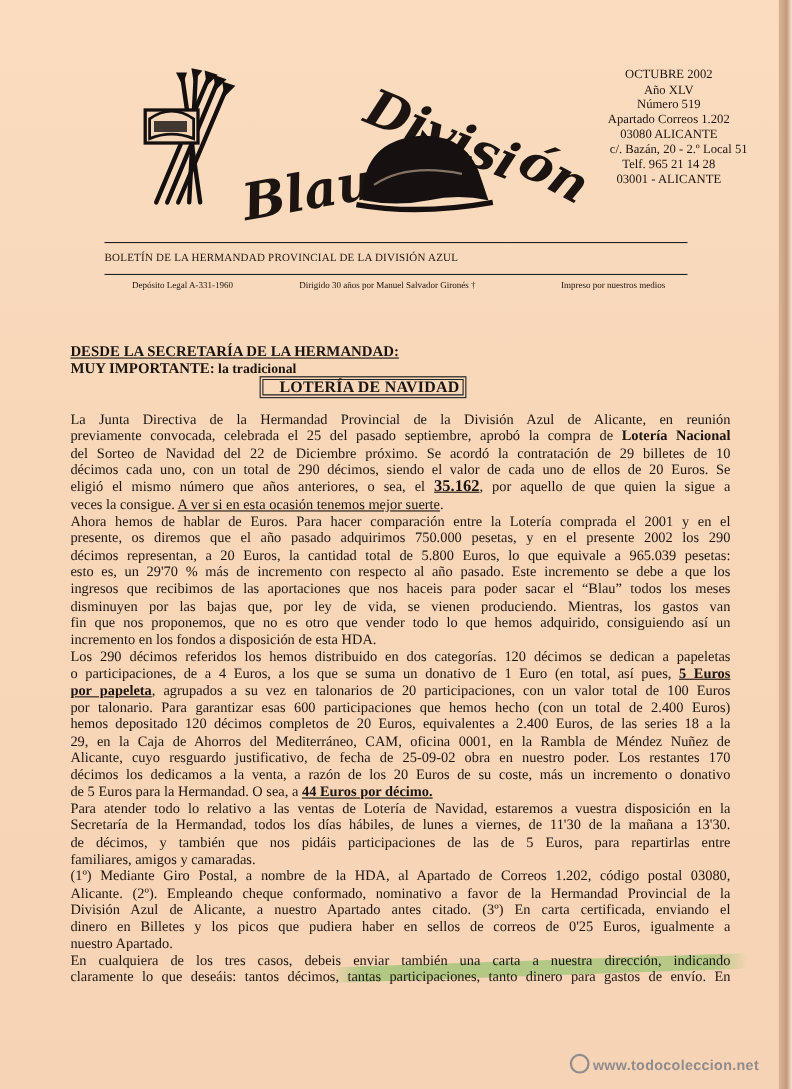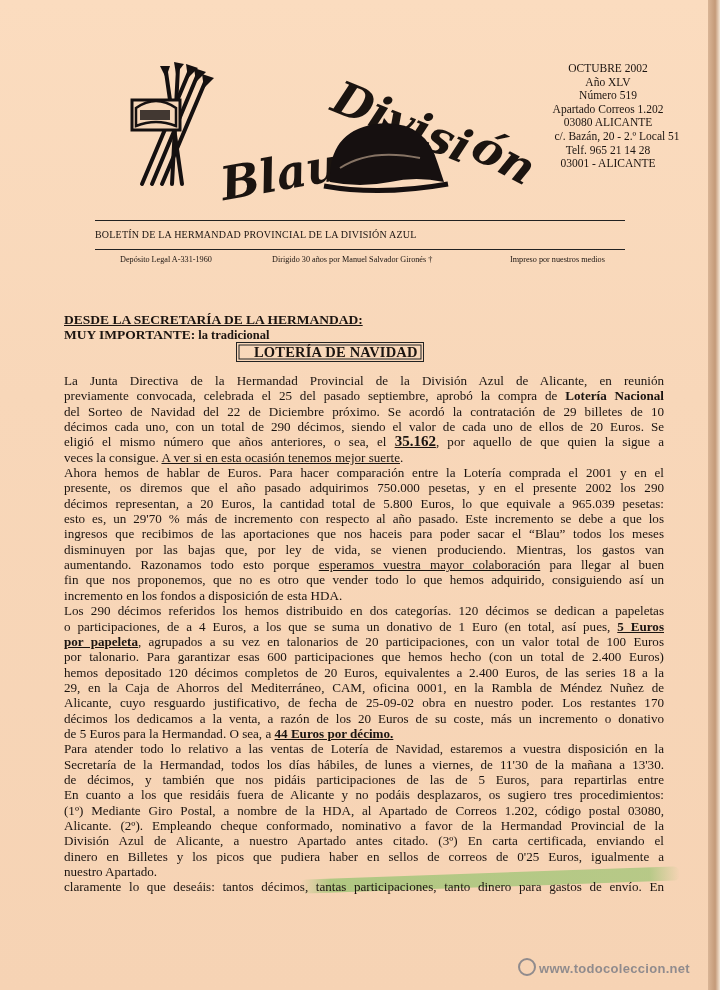--- a/index.html
+++ b/index.html
@@ -145,37 +145,37 @@
   <span class="ln">del Sorteo de Navidad del 22 de Diciembre próximo.  Se acordó la contratación de 29 billetes de 10</span>
   <span class="ln">décimos cada uno, con un total de 290 décimos, siendo el valor de cada uno de ellos de 20 Euros. Se</span>
   <span class="ln"><span>eligió el mismo número que años anteriores, o sea, el </span><span class="b u big">35.162</span><span>, por aquello de que quien la sigue a</span></span>
   <span class="ln last"><span>veces la consigue. </span><span class="u">A ver si en esta ocasión tenemos mejor suerte</span>.</span>
   <span class="ln">Ahora hemos de hablar de Euros. Para hacer comparación entre la Lotería comprada el 2001 y en el</span>
   <span class="ln">presente, os diremos que el año pasado adquirimos 750.000 pesetas, y en el presente 2002 los 290</span>
   <span class="ln">décimos representan, a 20 Euros, la cantidad total de 5.800 Euros, lo que equivale a 965.039 pesetas:</span>
   <span class="ln">esto es, un 29'70 % más de incremento con respecto al año pasado. Este incremento se debe a que los</span>
   <span class="ln">ingresos que recibimos de las aportaciones que nos haceis para poder sacar el “Blau” todos los meses</span>
   <span class="ln">disminuyen por las bajas que, por ley de vida, se vienen produciendo.  Mientras, los gastos van</span>
-  <span class="ln"><span>aumentando. Razonamos todo esto porque </span><span class="u">esperamos vuestra mayor colaboración</span><span> para llegar al buen</span></span>
   <span class="ln">fin que nos proponemos, que no es otro que vender todo lo que hemos adquirido, consiguiendo así un</span>
   <span class="ln last">incremento en los fondos a disposición de esta HDA.</span>
   <span class="ln">Los 290 décimos referidos los hemos distribuido en dos categorías. 120 décimos se dedican a papeletas</span>
   <span class="ln"><span>o participaciones, de a 4 Euros, a los que se suma un donativo de 1 Euro (en total, así  pues, </span><span class="b u">5 Euros</span></span>
   <span class="ln"><span class="b u">por papeleta</span><span>, agrupados a su vez en talonarios de 20 participaciones, con un valor total de 100 Euros</span></span>
   <span class="ln">por talonario. Para garantizar esas 600 participaciones que hemos hecho (con un total de 2.400 Euros)</span>
   <span class="ln">hemos depositado 120 décimos completos de 20 Euros, equivalentes a 2.400 Euros, de las series 18 a la</span>
   <span class="ln">29, en la Caja de Ahorros del Mediterráneo, CAM, oficina 0001, en la Rambla de Méndez Nuñez de</span>
   <span class="ln">Alicante, cuyo resguardo justificativo, de fecha de 25-09-02 obra en nuestro poder. Los restantes 170</span>
   <span class="ln">décimos los dedicamos a la venta, a razón de los 20 Euros de su coste, más un incremento o donativo</span>
   <span class="ln last"><span>de 5 Euros para la Hermandad. O sea, a </span><span class="b u">44 Euros por décimo.</span></span>
   <span class="ln">Para atender  todo lo relativo a las ventas de Lotería de Navidad, estaremos a vuestra disposición en la</span>
   <span class="ln">Secretaría de la Hermandad, todos los días hábiles, de lunes a viernes, de 11'30 de la mañana a 13'30.</span>
   <span class="ln">de décimos, y también que nos pidáis participaciones de las de 5 Euros, para repartirlas entre</span>
-  <span class="ln">En cuanto a los que residáis fuera de Alicante y no podáis desplazaros, os sugiero tres procedimientos:</span>
+  <span class="ln last">familiares, amigos y camaradas.</span>
   <span class="ln">(1º) Mediante Giro Postal, a nombre de la HDA, al Apartado de Correos 1.202, código postal 03080,</span>
   <span class="ln">Alicante. (2º). Empleando cheque conformado, nominativo a favor de la Hermandad Provincial de la</span>
   <span class="ln">División Azul de Alicante, a nuestro Apartado antes citado. (3º) En carta certificada, enviando el</span>
   <span class="ln">dinero en Billetes y los picos que pudiera haber en sellos de correos de 0'25 Euros, igualmente a</span>
   <span class="ln last">nuestro Apartado.</span>
+  <span class="ln">En cualquiera de los tres casos, debeis enviar también una carta a nuestra dirección, indicando</span>
   <span class="ln">claramente lo que deseáis: tantos décimos, tantas participaciones, tanto dinero para gastos de envío. En</span>
 </div>
 
 <div class="watermark"><span class="logo"></span><span>www.todocoleccion.net</span></div>
 
 </body></html>

